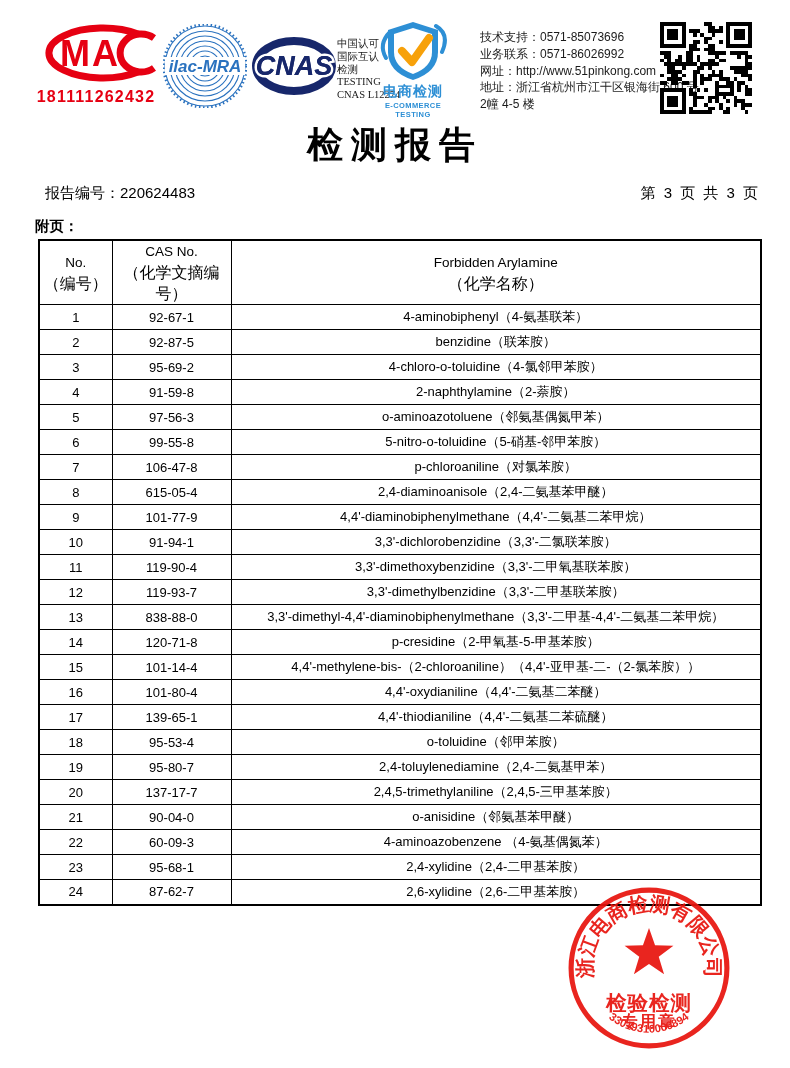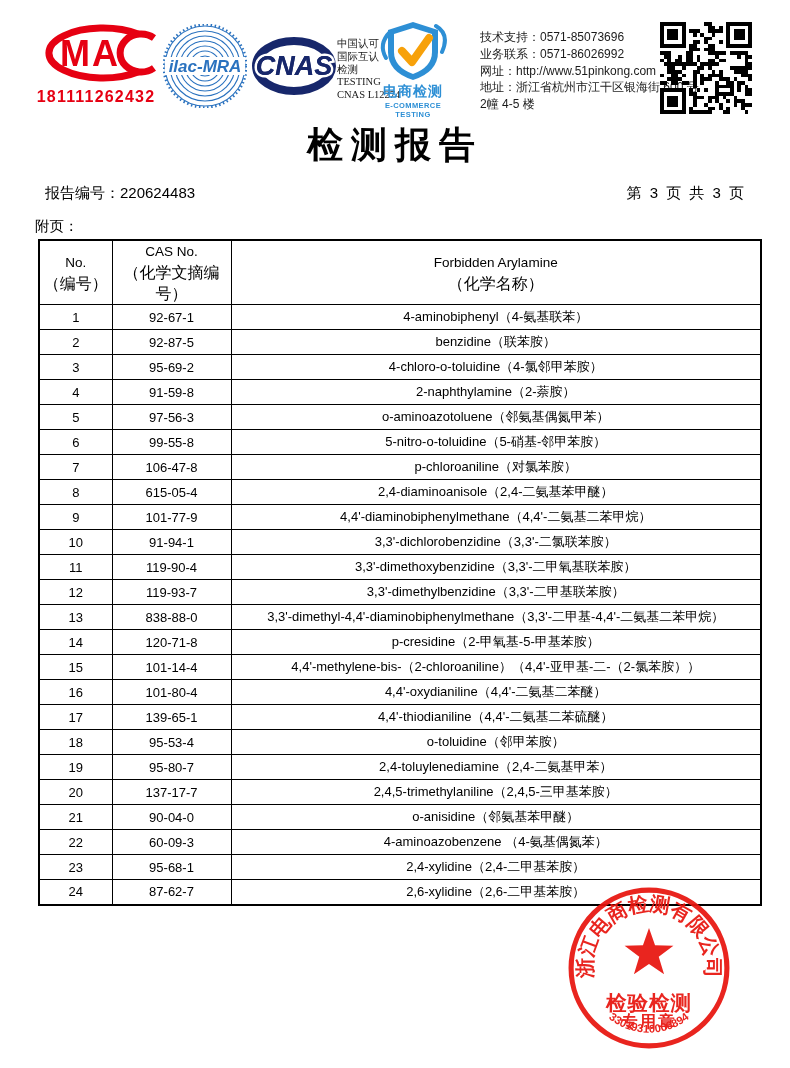--- a/index.html
+++ b/index.html
@@ -23,23 +23,23 @@
             font-size: 10.5px; line-height: 12.8px; color: #1a1a1a; }
   .shield { position: absolute; left: 372px; top: 20px; width: 82px; text-align: center; }
   .shield-name { color: #2d8fd5; font-weight: bold; font-size: 14px; letter-spacing: 1px; margin-top: -3px; }
   .shield-en { color: #2d8fd5; font-weight: bold; font-size: 7.5px; letter-spacing: 0.4px; }
   .contact { position: absolute; left: 480px; top: 29px; font-size: 12px; line-height: 16.8px; color: #1a1a1a; }
   .qr { position: absolute; left: 660px; top: 22px; width: 92px; height: 92px; }
 
   
   .title { text-align: center; font-size: 36px; font-weight: 900; letter-spacing: 8px; margin-top: 6px; line-height: 42px; }
   .meta { display: flex; justify-content: space-between; align-items: baseline;
-          padding: 6px 44px 0 45px; font-size: 15px; }
+          padding: 6px 30px 0 45px; font-size: 15px; }
   .pageinfo { letter-spacing: 2px; margin-top: 12px; }
-  .attach { font-size: 14.5px; font-weight: normal; margin: 14px 0 3px 35px; }
+  .attach { font-size: 14.5px; font-weight: bold; margin: 14px 0 3px 35px; }
 
   
   table.rep { border-collapse: collapse; margin-left: 38px; width: 722px; table-layout: fixed; }
   table.rep { border: 2.5px solid #000; }
   table.rep th, table.rep td { border: 1px solid #000; text-align: center; vertical-align: middle; }
   table.rep th { height: 50px; font-size: 13.5px; font-weight: normal; line-height: 21px; }
   table.rep td { height: 25px; font-size: 13px; white-space: nowrap; overflow: hidden; }
   .c1 { width: 73px; } .c2 { width: 119px; } .c3 { width: 530px; }
   th .en { font-size: 13.5px; }
   th .zh { font-size: 16px; }

